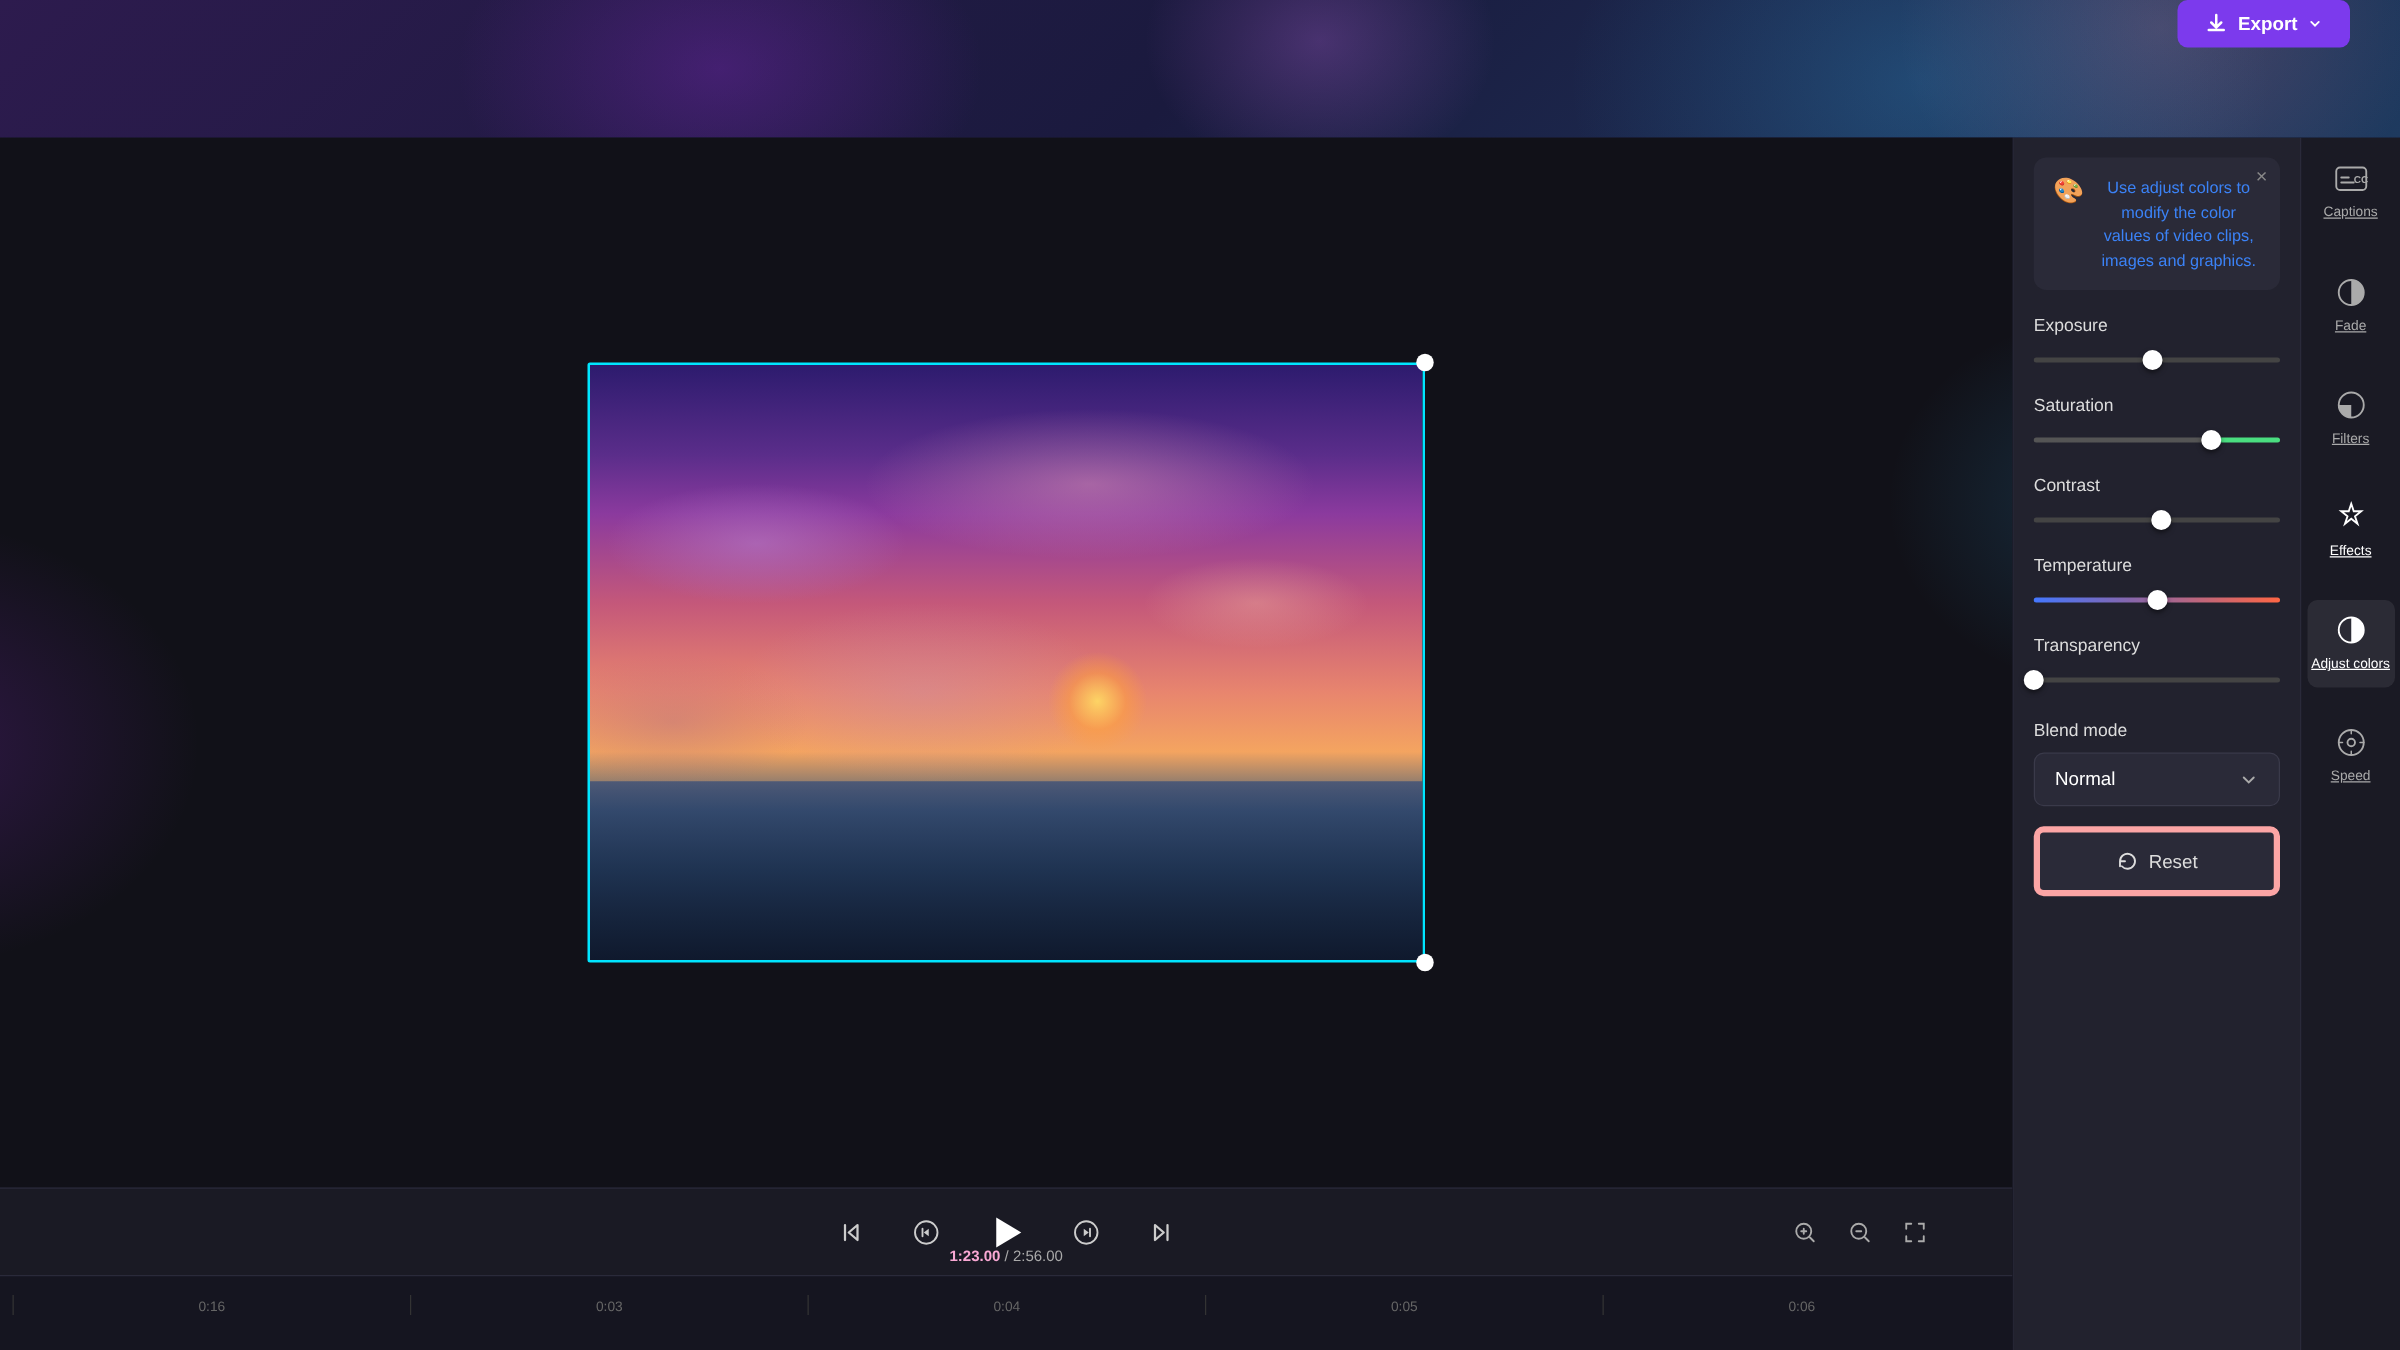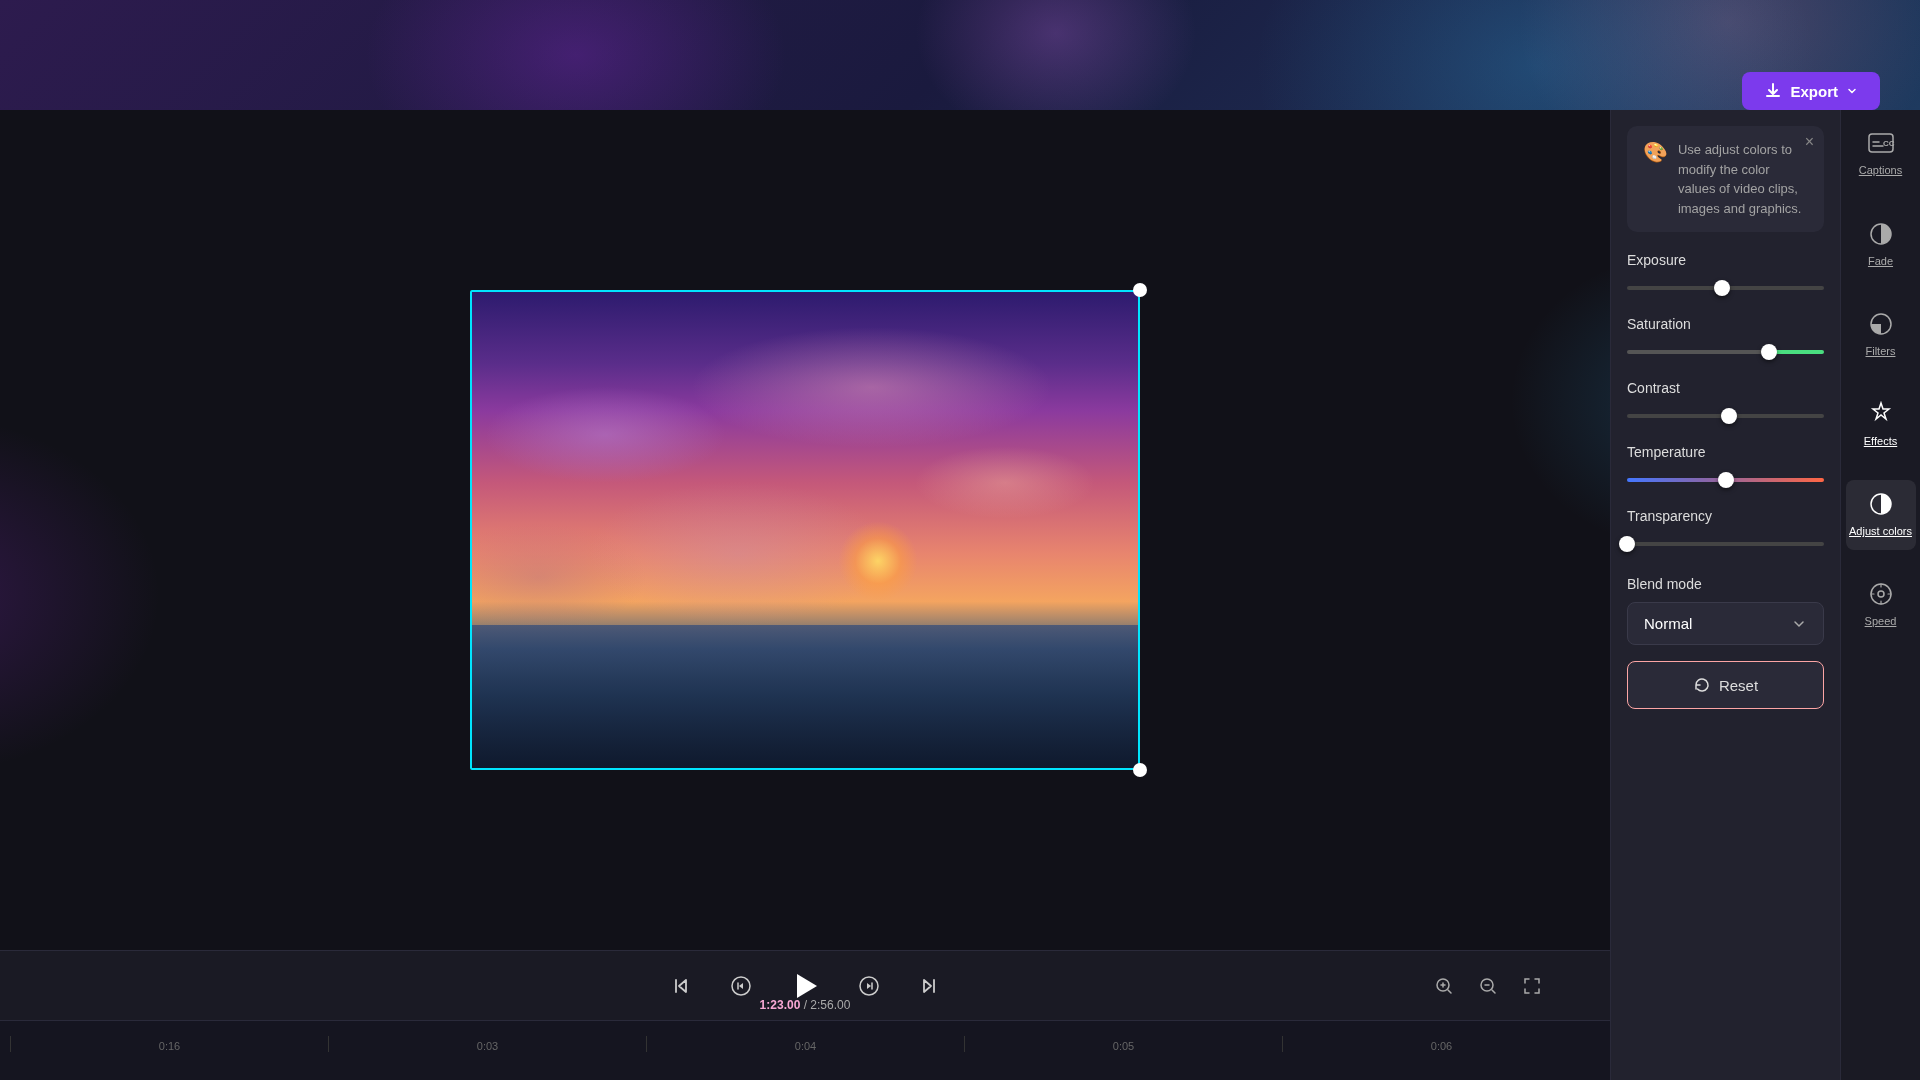--- a/index.html
+++ b/index.html
@@ -11,21 +11,21 @@
       background: #1a1a2e;
       display: flex;
       flex-direction: column;
     }
 
     
     .top-bar {
       height: 110px;
       background: linear-gradient(135deg, #2d1b4e 0%, #1a1a3e 50%, #1e3a5f 100%);
       display: flex;
-      align-items: flex-end;
+      align-items: flex-start;
       justify-content: flex-end;
       padding: 0 40px;
       position: relative;
       overflow: hidden;
     }
 
     .top-bar-bg {
       position: absolute;
       inset: 0;
       background:
@@ -331,22 +331,23 @@
       gap: 10px;
     }
 
     .tooltip-emoji {
       font-size: 20px;
       flex-shrink: 0;
     }
 
     .tooltip-text {
       font-size: 13px;
-      color: #a3a3a3;
+      color: #3b82f6;
       line-height: 1.5;
+      text-align: center;
     }
 
     .tooltip-close {
       position: absolute;
       top: 8px;
       right: 10px;
       background: none;
       border: none;
       color: #888;
       cursor: pointer;
@@ -424,21 +425,21 @@
       display: flex;
       align-items: center;
       justify-content: space-between;
       margin-top: 8px;
     }
 
     
     .reset-btn {
       width: 100%;
       background: #2a2a38;
-      border: 1px solid #fca5a5;
+      border: 5px solid #fca5a5;
       border-radius: 8px;
       color: #ddd;
       padding: 14px;
       font-size: 15px;
       cursor: pointer;
       display: flex;
       align-items: center;
       justify-content: center;
       gap: 8px;
       margin-top: 16px;

